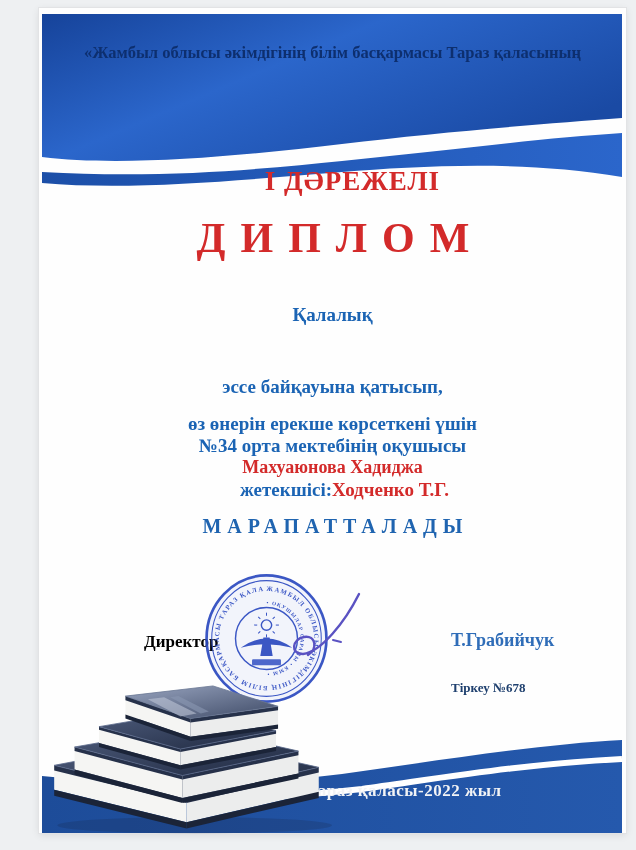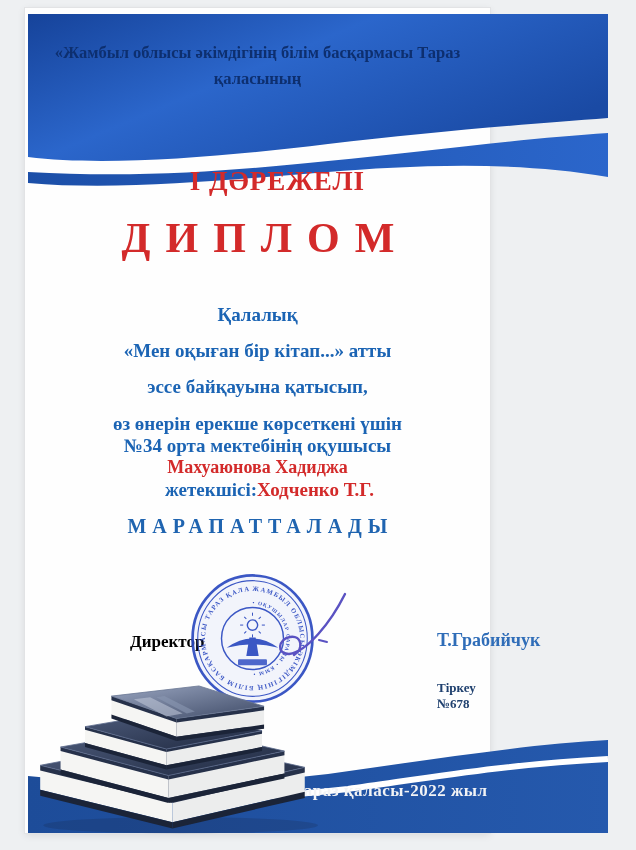--- a/index.html
+++ b/index.html
@@ -3,21 +3,21 @@
 <meta charset="utf-8">
 <style>
   html,body{margin:0;padding:0;}
   body{
     width:636px;height:850px;
     background:#eef0f2;
     font-family:"Liberation Serif", serif;
     position:relative;overflow:hidden;
   }
   .page{
-    position:absolute;left:25px;top:8px;width:465px;height:825px;
+    position:absolute;left:39px;top:8px;width:587px;height:825px;
     background:#fefefe;
     box-shadow:0 0 0 1px #e2e3e5, 0 2px 8px rgba(0,0,0,.10);
   }
   .abs{position:absolute;}
   .centerline{position:absolute;left:0;width:100%;text-align:center;white-space:nowrap;}
 
   
   .header-svg{position:absolute;left:3px;top:6px;width:580px;height:185px;display:block;}
   .org-text{
     position:absolute;left:0;top:32px;width:100%;
@@ -74,21 +74,20 @@
   </svg>
 
   <div class="org-text">
     <div>«Жамбыл облысы әкімдігінің білім басқармасы Тараз қаласының</div>
   </div>
 
   <div class="centerline degree">І ДӘРЕЖЕЛІ</div>
   <div class="centerline diplom">ДИПЛОМ</div>
 
   <div class="centerline bodyline l0">Қалалық</div>
-  <div class="centerline bodyline l1">«Мен оқыған бір кітап...» атты</div>
   <div class="centerline bodyline l2">эссе байқауына қатысып,</div>
   <div class="centerline bodyline l3">өз өнерін ерекше көрсеткені үшін</div>
   <div class="centerline bodyline l4">№34 орта мектебінің оқушысы</div>
 
   <div class="centerline name-red">Махуаюнова Хадиджа</div>
   <div class="centerline sup"><span>жетекшісі:</span><span class="red">Ходченко Т.Г.</span></div>
 
   <div class="centerline award">МАРАПАТТАЛАДЫ</div>
 
   <div class="abs director">Директор</div>

